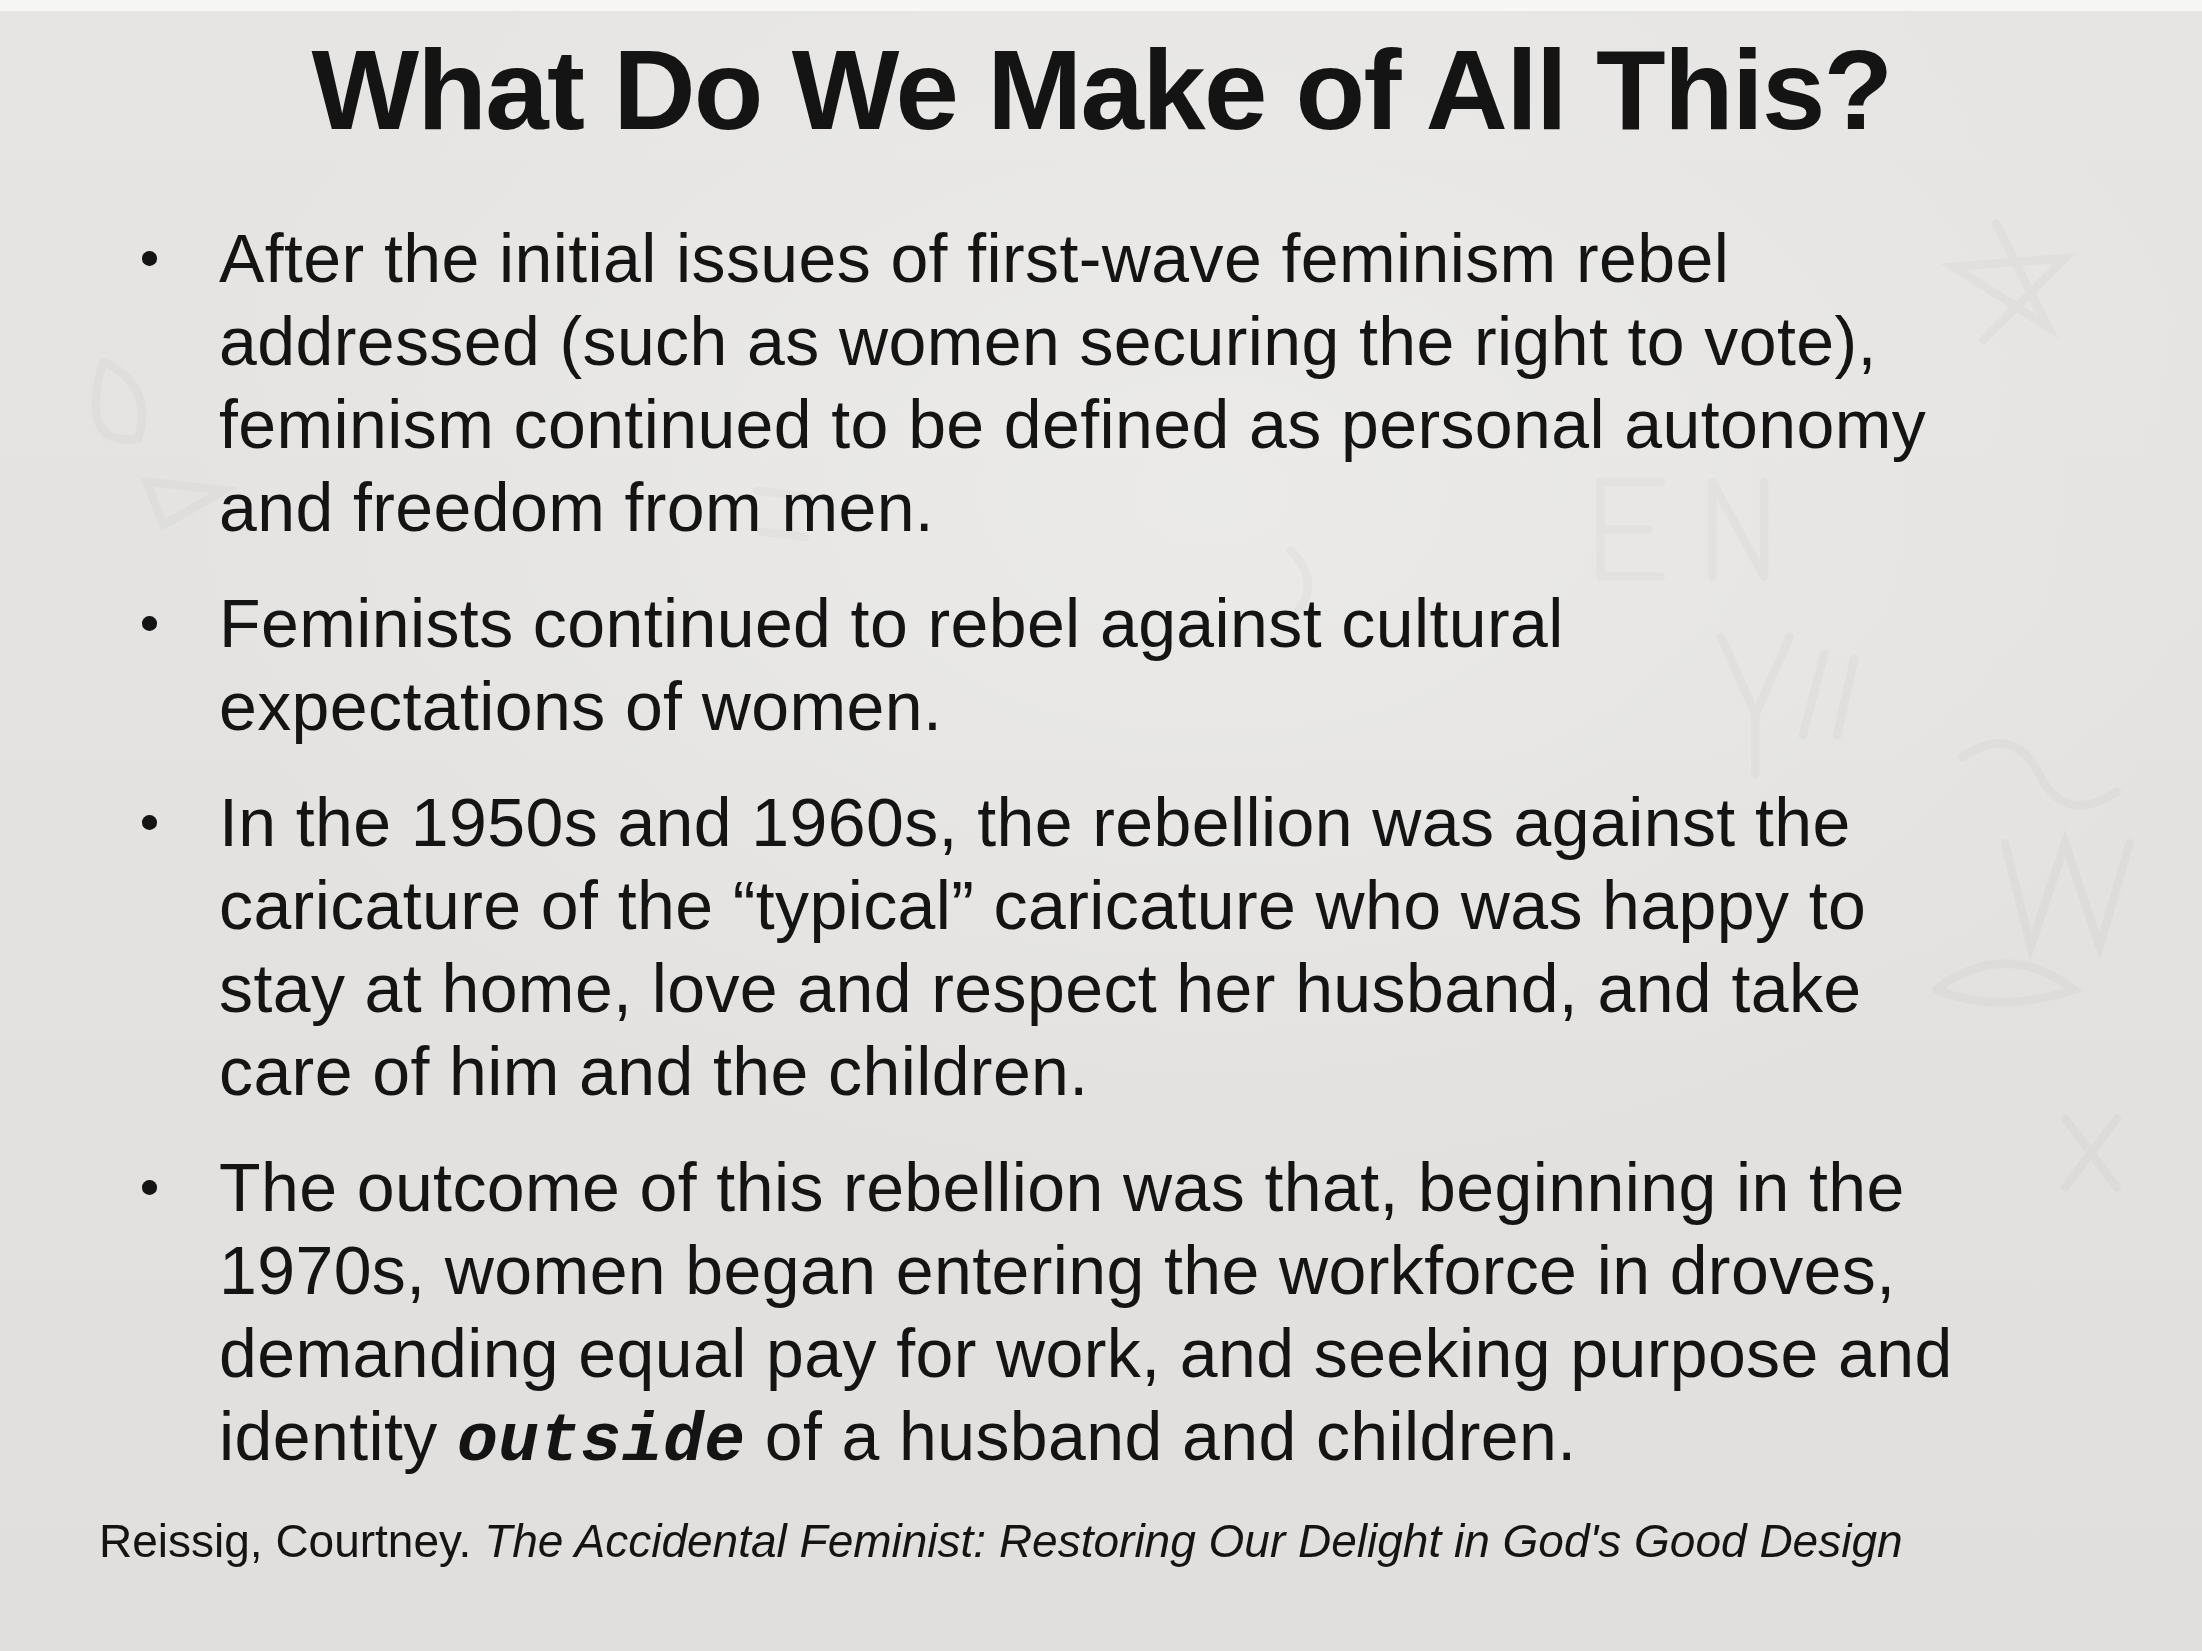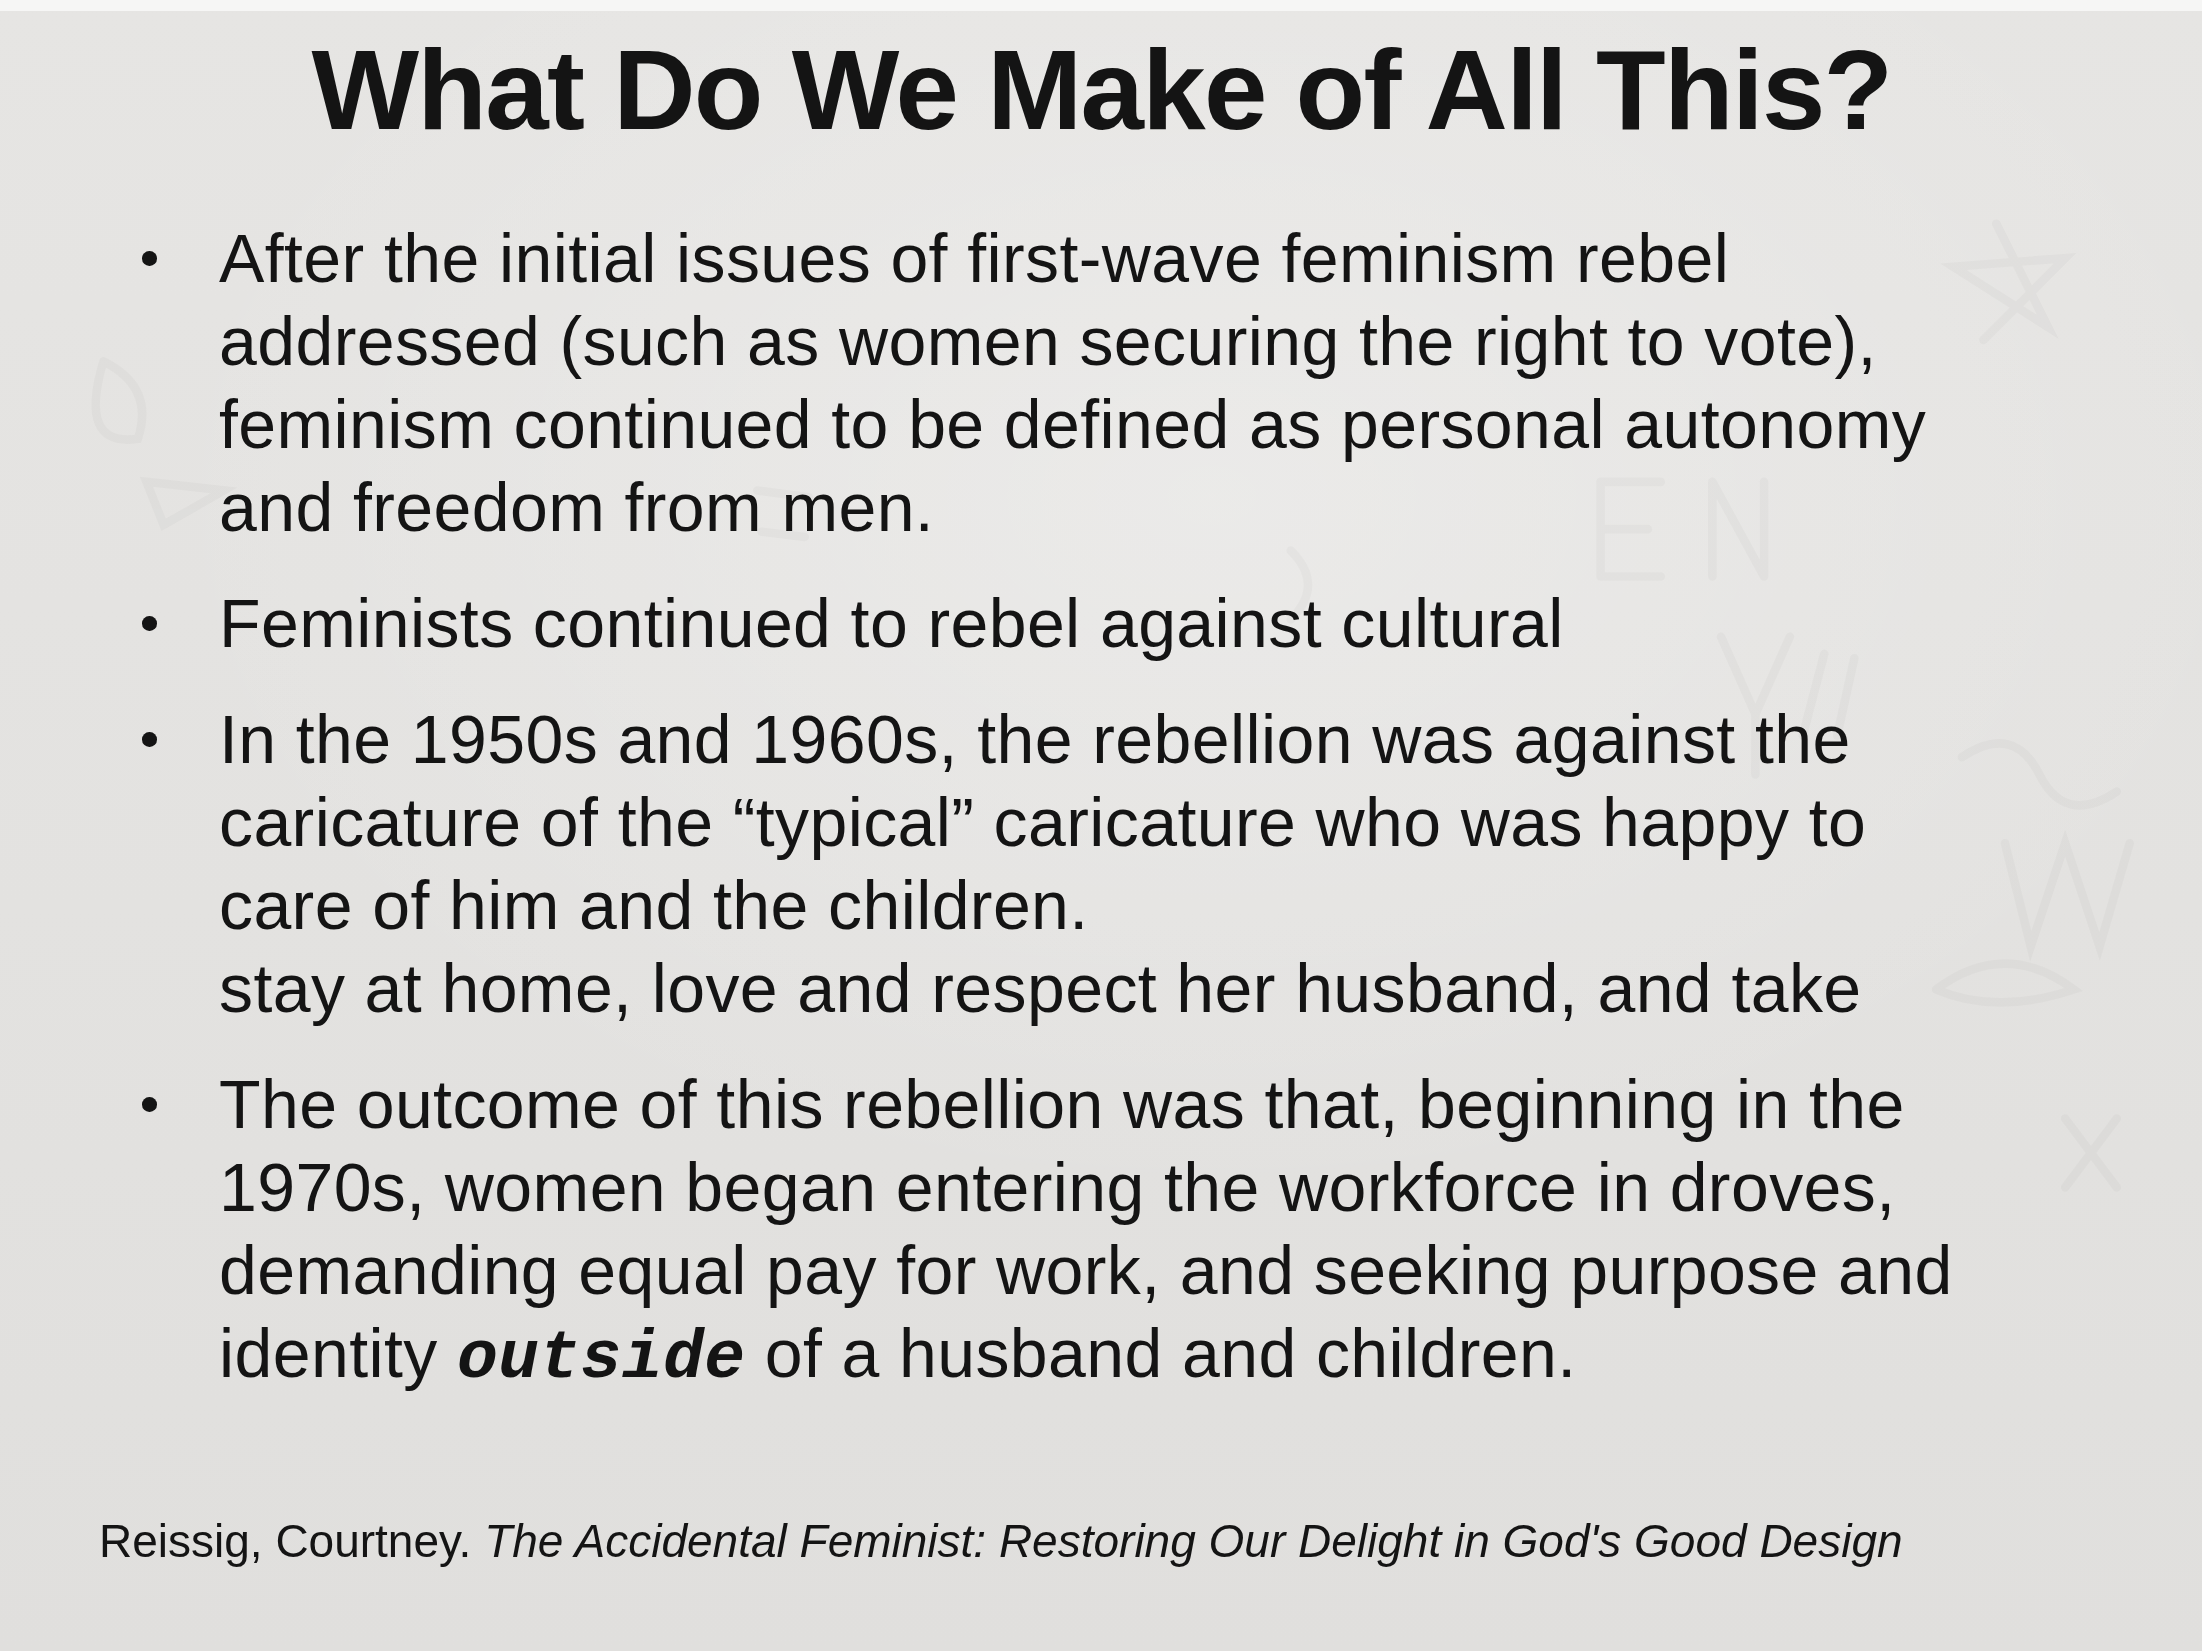--- a/index.html
+++ b/index.html
@@ -121,28 +121,29 @@
       <span class="bullet-dot"></span>
       <div class="bullet-line">After the initial issues of first-wave feminism rebel</div>
       <div class="bullet-line">addressed (such as women securing the right to vote),</div>
       <div class="bullet-line">feminism continued to be defined as personal autonomy</div>
       <div class="bullet-line">and freedom from men.</div>
     </div>
 
     <div class="bullet-item">
       <span class="bullet-dot"></span>
       <div class="bullet-line">Feminists continued to rebel against cultural</div>
+      <div class="bullet-line">expectations of women.</div>
     </div>
 
     <div class="bullet-item">
       <span class="bullet-dot"></span>
       <div class="bullet-line">In the 1950s and 1960s, the rebellion was against the</div>
       <div class="bullet-line">caricature of the “typical” caricature who was happy to</div>
+      <div class="bullet-line">stay at home, love and respect her husband, and take</div>
       <div class="bullet-line">care of him and the children.</div>
-      <div class="bullet-line">stay at home, love and respect her husband, and take</div>
     </div>
 
     <div class="bullet-item">
       <span class="bullet-dot"></span>
       <div class="bullet-line">The outcome of this rebellion was that, beginning in the</div>
       <div class="bullet-line">1970s, women began entering the workforce in droves,</div>
       <div class="bullet-line">demanding equal pay for work, and seeking purpose and</div>
       <div class="bullet-line">
         <span>identity </span><span class="emph">outside</span><span> of a husband and children.</span>
       </div>

